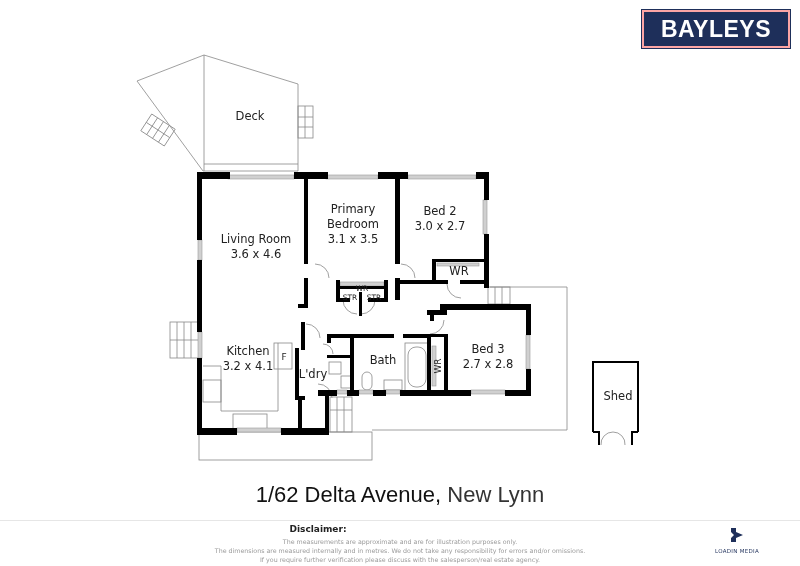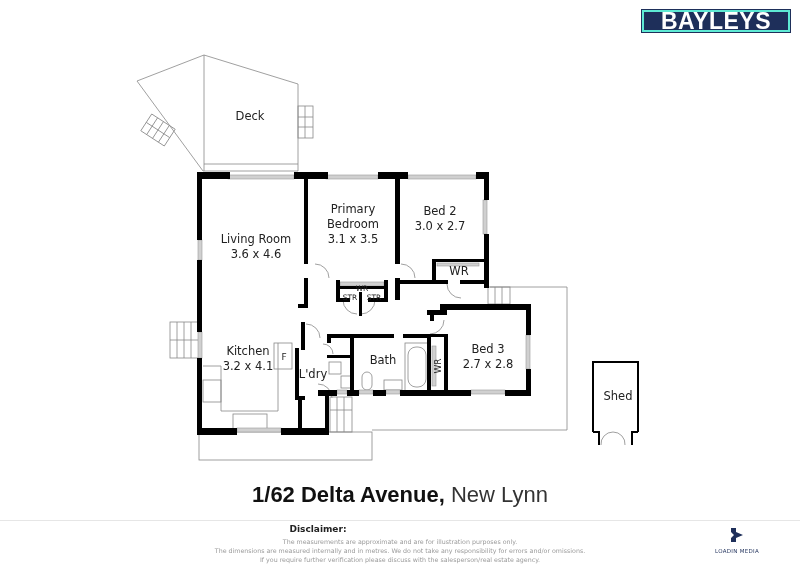--- a/index.html
+++ b/index.html
@@ -1,24 +1,24 @@
 <!DOCTYPE html>
 <html><head>
 <meta charset="utf-8">
 <style>
   html, body { margin: 0; padding: 0; background: #ffffff; }
   body { width: 800px; height: 566px; position: relative; overflow: hidden; font-family: "Liberation Sans", sans-serif; }
-  .logo { position: absolute; left: 641px; top: 9px; width: 150px; height: 24px; border: 1px solid #1e2f5a; padding: 2px; box-sizing: border-box; background: #5eead4; }
+  .logo { position: absolute; left: 641px; top: 9px; width: 150px; height: 40px; border: 1px solid #1e2f5a; padding: 2px; box-sizing: border-box; background: #fca5a5; }
   .logo-inner { width: 100%; height: 100%; background: #1e2f5a; color: #ffffff; display: flex; align-items: center; justify-content: center; font-family: "Liberation Sans", sans-serif; font-weight: bold; font-size: 23px; letter-spacing: 0.5px; }
   svg.plan { position: absolute; left: 0; top: 0; }
   .room-label { font-family: "DejaVu Sans", sans-serif; font-size: 11.5px; fill: #222; text-anchor: middle; }
   .small-label { font-family: "DejaVu Sans", sans-serif; font-size: 9px; fill: #222; text-anchor: middle; }
   .tiny-label { font-family: "DejaVu Sans", sans-serif; font-size: 7.5px; fill: #222; text-anchor: middle; }
   .address { position: absolute; left: 0; width: 800px; top: 482px; text-align: center; font-size: 22px; color: #1a1a1a; font-family: "Liberation Sans", sans-serif; }
-  .address .street { font-weight: bold; color: #111; margin-top: 36px; }
+  .address .street { font-weight: normal; color: #111; margin-top: 36px; }
   .address .suburb { font-weight: normal; color: #333; margin-top: 7px; }
   .divider { position: absolute; left: 0; top: 520px; width: 800px; height: 1px; background: #e6e6e6; }
   .disclaimer-title { position: absolute; left: 0; width: 636px; top: 524px; text-align: center; font-size: 9px; font-weight: bold; color: #222; font-family: "DejaVu Sans", sans-serif; }
   .disclaimer-lines { position: absolute; left: 0; width: 800px; top: 537px; text-align: center; font-size: 6.3px; line-height: 9px; color: #9a9a9a; font-family: "DejaVu Sans", sans-serif; }
   .loadin { position: absolute; left: 712px; top: 527px; width: 50px; text-align: center; }
   .loadin-text { font-size: 5.5px; color: #1e2f5a; font-family: "DejaVu Sans", sans-serif; letter-spacing: 0.3px; margin-top: 1px; }
 </style>
 </head>
 <body>
 

